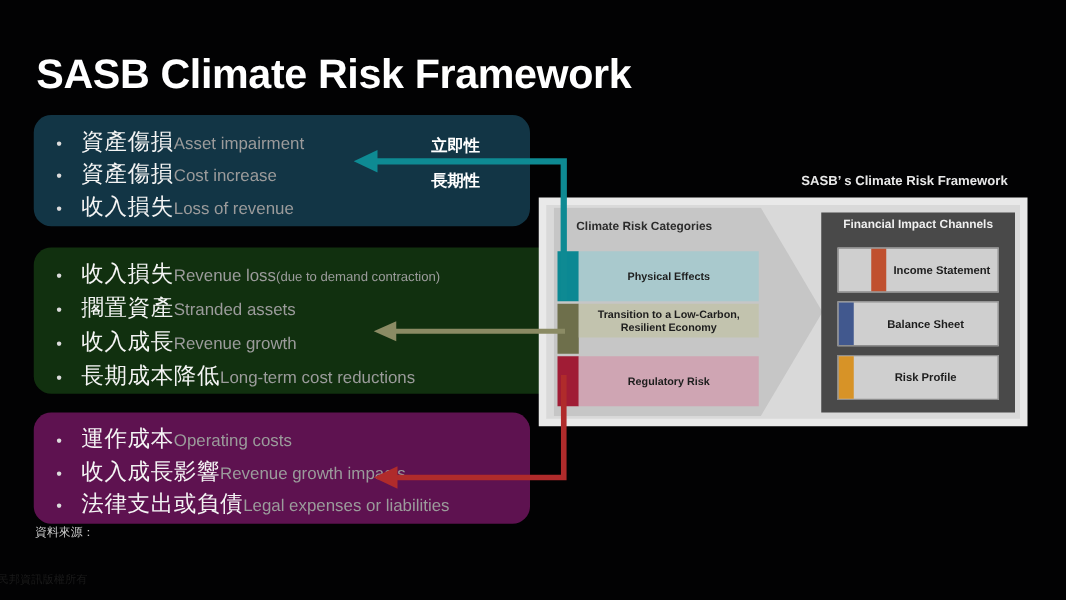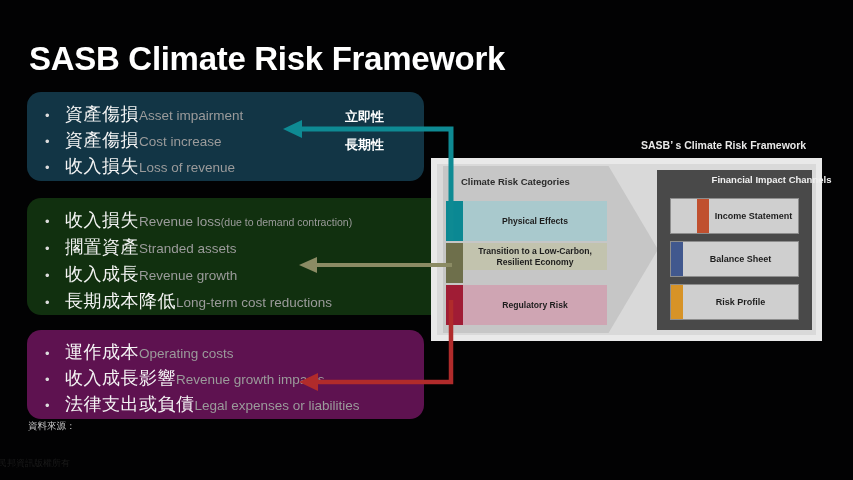--- a/index.html
+++ b/index.html
@@ -46,21 +46,21 @@
         clip-path:polygon(0 0,77% 0,100% 50%,77% 100%,0 100%);}
   .collabel{position:absolute;color:#2c2c2c;font-size:9.5px;font-weight:bold;}
   .catrow{position:absolute;left:463px;width:144px;display:flex;
           align-items:center;justify-content:center;text-align:center;
           color:#1d1d1d;font-size:8.6px;font-weight:bold;line-height:1.25;}
   .catbar{position:absolute;left:446px;width:17px;}
 
   .fibox{position:absolute;left:657px;top:170px;width:155px;height:160px;
          background:#494949;}
   .fititle{position:absolute;left:657px;top:174px;width:155px;text-align:center;
-           color:#f0f0f0;font-size:9.5px;font-weight:bold;padding-left:37px;}
+           color:#f0f0f0;font-size:9.5px;font-weight:bold;}
   .firow{position:absolute;left:670px;width:129px;height:36px;background:#cfcfcf;
          display:flex;align-items:center;border:1px solid #8d8d8d;
          box-sizing:border-box;}
   .fibar{width:12px;height:100%;flex:0 0 12px;}
   .filabel{flex:1;text-align:center;color:#1d1d1d;font-size:9px;font-weight:bold;}
 
   
   .src{position:absolute;left:28px;top:420px;color:#c9c9c9;}
   .src .l1{font-size:9.5px;font-family:"DejaVu Sans","Liberation Sans",sans-serif;}
   .src .l2{font-size:11px;font-weight:bold;margin-top:2px;}

